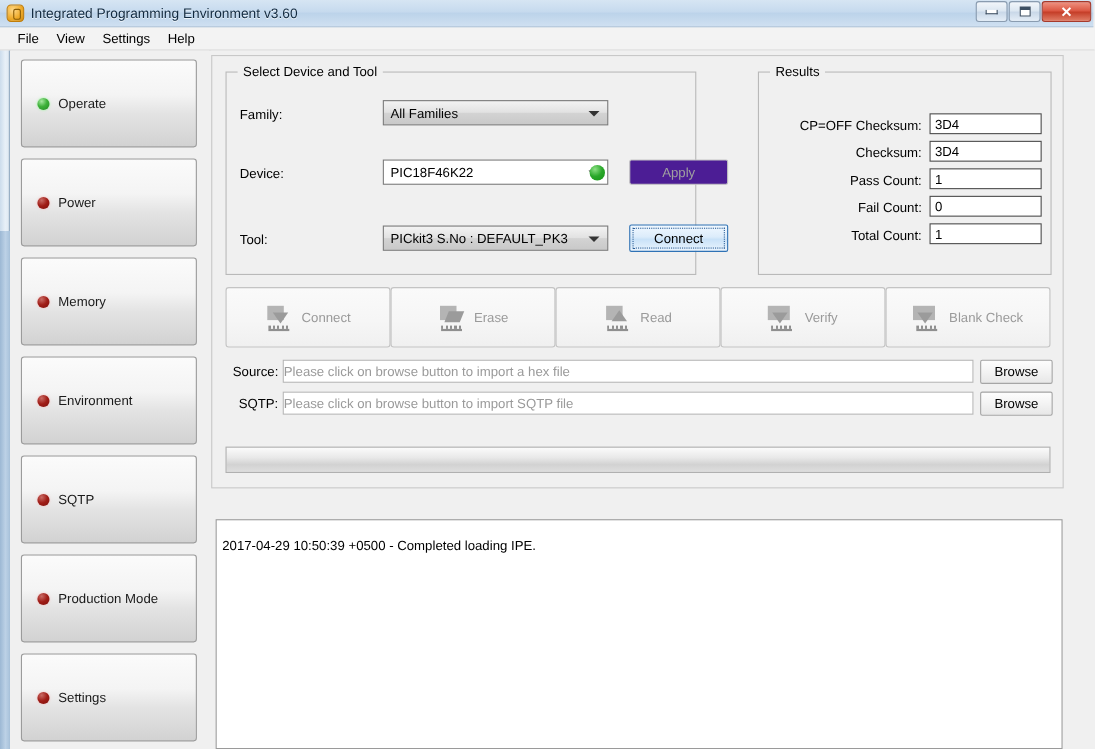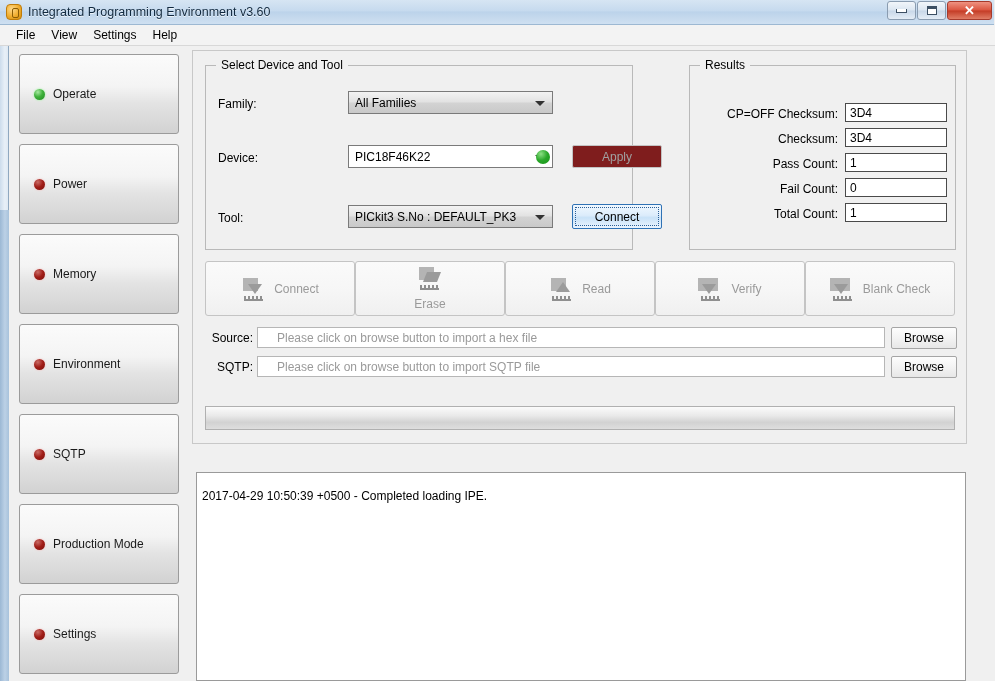--- a/index.html
+++ b/index.html
@@ -135,21 +135,21 @@
     position: absolute; width: 14px; height: 14px; border-radius: 50%;
     background: radial-gradient(circle at 35% 28%, #8ce084 0%, #2aa72a 48%, #159415 100%);
   }
 
   .btn {
     position: absolute; border: 1px solid #a9a9a9; border-radius: 2px;
     background: linear-gradient(to bottom, #fcfcfc 0%, #f4f4f4 50%, #ececec 100%);
     font-size: 12px; color: #000;
     display: flex; align-items: center; justify-content: center;
   }
-  .btn.disabled { color: #a0a0a0; background: #7f1d1d; border-color: #c3c3c3; }
+  .btn.disabled { color: #a0a0a0; background: #4c1d95; border-color: #c3c3c3; }
   .btn.focused {
     border: 1px solid #2f72b5;
     background: linear-gradient(to bottom, #f0f8ff 0%, #dcecfb 45%, #c9e2f8 55%, #eaf4fe 100%);
   }
   .btn.focused::after {
     content: ""; position: absolute; left: 2px; top: 2px; right: 2px; bottom: 2px;
     border: 1px dotted #2b5e96;
   }
   .btn.focused > span { position: relative; z-index: 2; }
 
@@ -188,21 +188,21 @@
   .chip-legs {
     position: absolute; left: 3px; bottom: 0px; width: 19px; height: 5px;
     background: repeating-linear-gradient(to right, #8f8f8f 0 2px, transparent 2px 4px);
     border-bottom: 2px solid #8f8f8f;
   }
 
   
   .io-label { position: absolute; font-size: 12px; text-align: right; }
   .io-field {
     position: absolute; height: 21px; border: 1px solid #b6b6b6; background: #fff;
-    display: flex; align-items: center; padding-left: 19px;
+    display: flex; align-items: center; padding-left: 0;
     font-size: 12px; color: #9a9a9a;
   }
   .browse-btn {
     position: absolute; width: 66px; height: 22px;
     border: 1px solid #a5a5a5; border-radius: 2px;
     background: linear-gradient(to bottom, #fdfdfd 0%, #f3f3f3 50%, #e7e7e7 100%);
     font-size: 12px; display: flex; align-items: center; justify-content: center;
   }
 
   .progress {
@@ -351,21 +351,21 @@
 
     <div class="act-btn" style="left:12px; width:150px;">
       <span class="chip-icon">
         <span class="chip-body"></span>
           <span class="chip-arrow"></span>
           <span class="chip-legs"></span>
       </span>
       <span class="act-label">Connect</span>
     </div>
 
-    <div class="act-btn" style="left:162px; width:150px;flex-direction:column;">
+    <div class="act-btn" style="left:162px; width:150px;">
       <span class="chip-icon">
         <span class="chip-body"></span>
           <span class="chip-slant"></span>
           <span class="chip-legs"></span>
       </span>
       <span class="act-label">Erase</span>
     </div>
 
     <div class="act-btn" style="left:312px; width:150px;">
       <span class="chip-icon">

